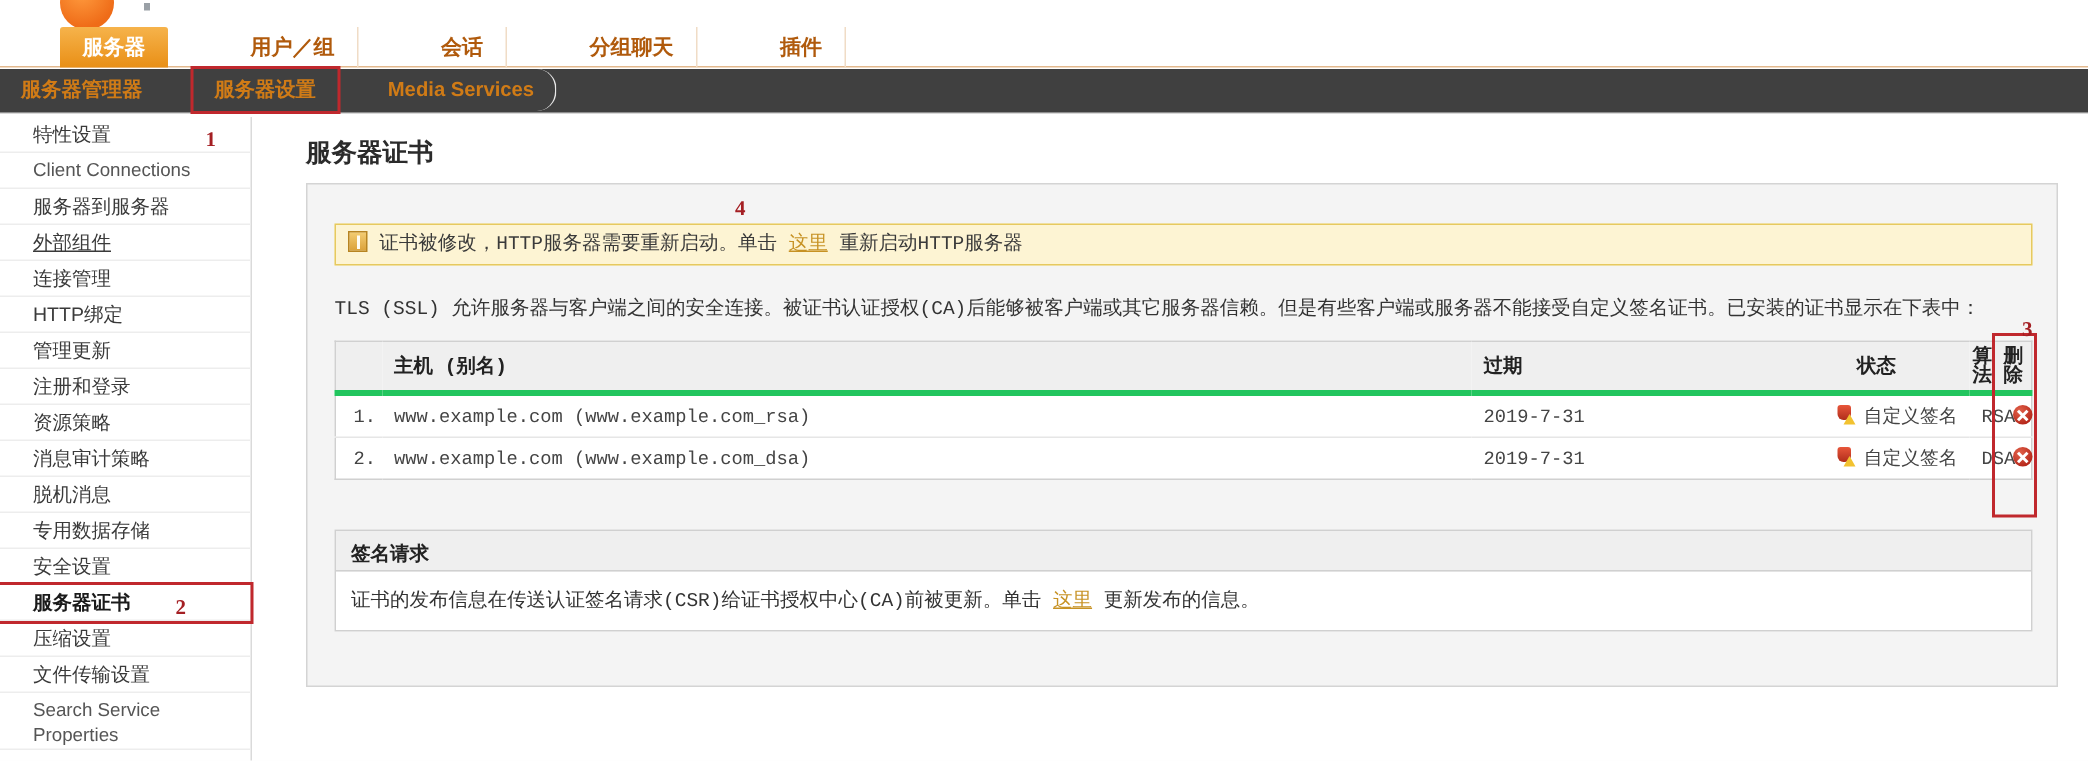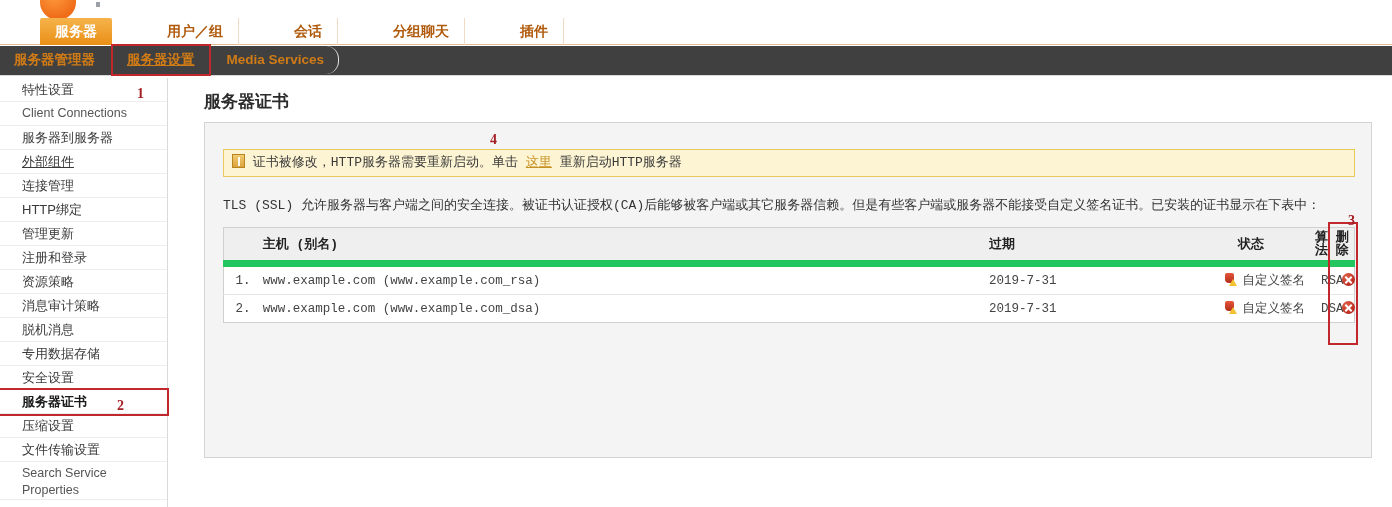--- a/index.html
+++ b/index.html
@@ -57,22 +57,21 @@
     position: relative; float: left;
     height: 28px; line-height: 27px;
     padding: 0 14px;
     font-size: 13.5px; font-weight: bold;
     color: #d07b16;
     white-space: nowrap;
   }
   .subtab.sep { border-right: 1px solid #e8e8e8; border-radius: 13px; }
   .subtab.highlight {
     outline: 2px solid #c0282d;
-    margin: 0 4px;
-    text-decoration: underline;
+    margin: 0 20px;
   }
 
   
   #sidebar {
     position: absolute; left: 0; top: 78px;
     width: 168px; height: 429px;
     background: #ffffff;
     border-right: 1px solid #dadada;
   }
   .side-item {
@@ -157,21 +156,21 @@
   #cert-table {
     position: absolute; left: 18px; top: 104px;
     width: 1132px;
     border: 1px solid #d0d0d0;
     border-collapse: collapse;
     background: #ffffff;
     table-layout: fixed;
   }
   #cert-table th {
     background: #efefef;
-    border-bottom: 7px solid #22c55e;
+    border-bottom: 4px solid #22c55e;
     font-size: 13px; font-weight: bold; color: #222;
     text-align: left;
     padding: 6px 8px;
     height: 30px;
     vertical-align: middle;
   }
   #cert-table td {
     font-size: 12.5px; color: #444;
     padding: 5px 8px;
     border-bottom: 1px solid #e6e6e6;
@@ -334,20 +333,28 @@
           <td class="col-exp">2019-7-31</td>
           <td class="col-stat"><span class="status-icon"></span><span>自定义签名</span></td>
           <td class="col-alg">DSA</td>
           <td class="col-del"><span class="del-icon"></span></td>
         </tr>
       </tbody>
     </table>
 
     <div id="del-box"></div>
 
+    <div id="sig">
+      <div id="sig-head">签名请求</div>
+      <div id="sig-body">
+        <span>证书的发布信息在传送认证签名请求(CSR)给证书授权中心(CA)前被更新。单击</span>
+        <span class="amber-link">这里</span>
+        <span>更新发布的信息。</span>
+      </div>
+    </div>
 
   </div>
 </div>
 
 <div class="annot" style="left: 137px; top: 86px;">1</div>
 <div class="annot" style="left: 117px; top: 398px;">2</div>
 <div class="annot" style="left: 1348px; top: 213px;">3</div>
 <div class="annot" style="left: 490px; top: 132px;">4</div>
 
 </body></html>

